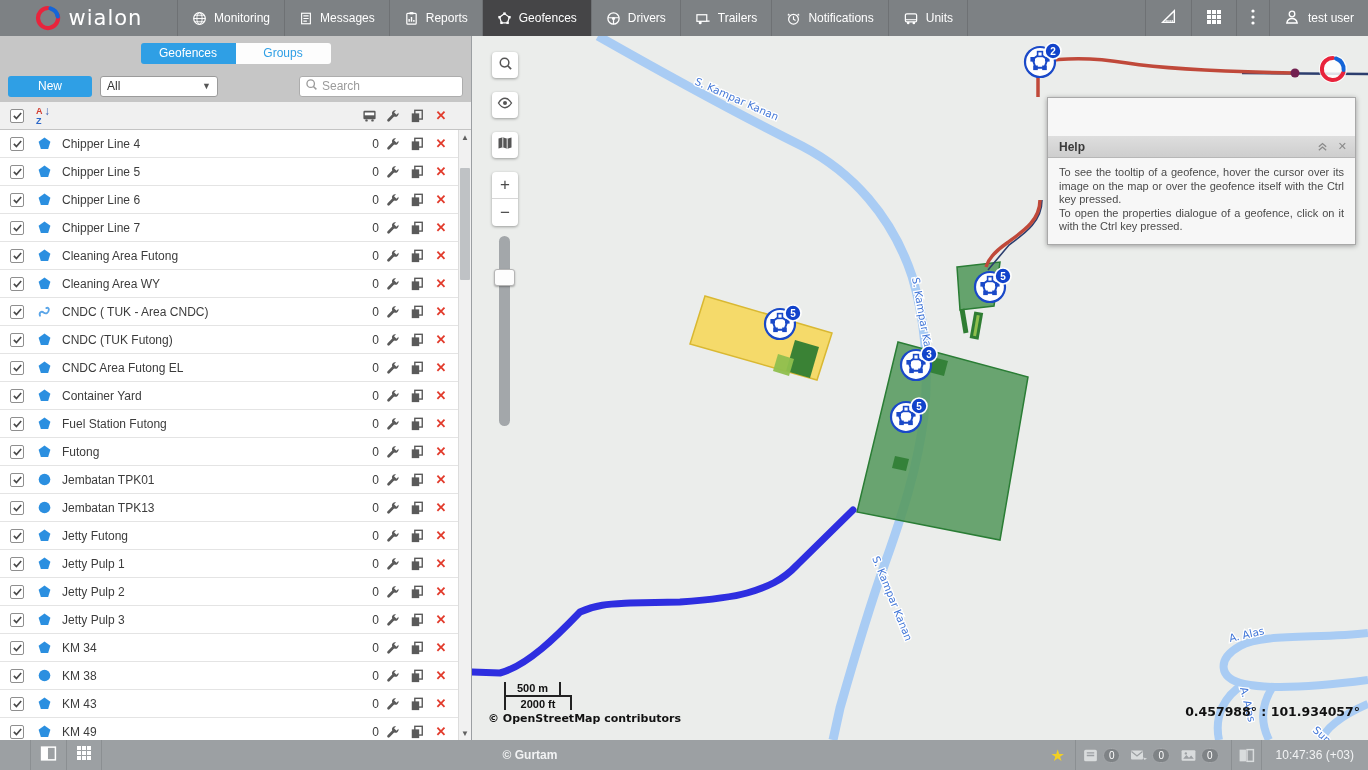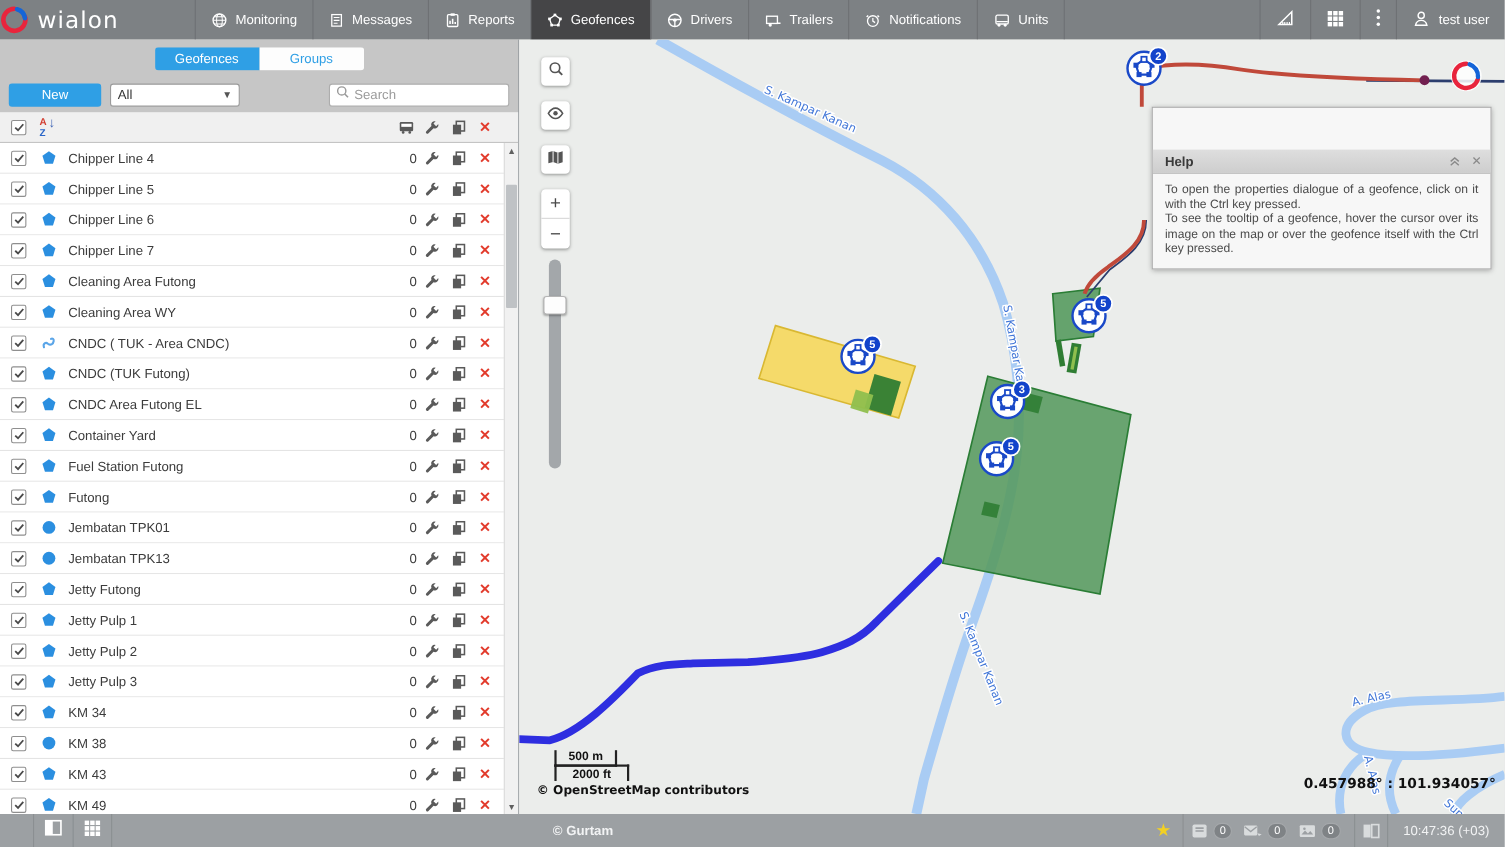--- a/index.html
+++ b/index.html
@@ -1,20 +1,20 @@
 <!DOCTYPE html>
 <html><head>
 <meta charset="utf-8">
 <style>
   * { margin:0; padding:0; box-sizing:border-box; }
   html,body { width:1368px; height:770px; overflow:hidden; font-family:"Liberation Sans",sans-serif; background:#e8e8e8; }
 
   
   .topbar { height:36px; background:#7d8184; display:flex; align-items:stretch; color:#fff; }
-  .logo { width:178px; display:flex; align-items:center; gap:8px; border-right:1px solid #6e7174; }
+  .logo { width:178px; display:flex; align-items:center; justify-content:center; gap:8px; border-right:1px solid #6e7174; }
   .logo-text { font-size:21px; letter-spacing:1px; color:#fff; font-family:"DejaVu Sans",sans-serif; }
   .nav { display:flex; align-items:stretch; }
   .nav-tab { display:flex; align-items:center; gap:7px; padding:0 14px; border-right:1px solid #6e7174; font-size:12px; cursor:pointer; white-space:nowrap; }
   .nav-tab.active { background:#454547; }
   .nav-ic { display:flex; align-items:center; }
   .top-right { margin-left:auto; display:flex; align-items:stretch; }
   .tool { display:flex; align-items:center; justify-content:center; padding:0 14px; border-left:1px solid #6e7174; font-size:12px; cursor:pointer; gap:8px; }
   .kebab { font-size:15px; font-weight:bold; letter-spacing:0; }
 
   
@@ -1002,22 +1002,22 @@
         <span class="help-btns">
           <span class="help-btn">
               <svg width="11" height="11" viewBox="0 0 12 12">
                 <path d="M2 6.2 6 2.8l4 3.4M2 10 6 6.6 10 10" fill="none" stroke="#8a8a8a" stroke-width="1.4"></path>
               </svg>
             </span>
           <span class="help-btn">✕</span>
         </span>
       </div>
       <div class="help-b">
+        <div>To see the tooltip of a geofence, hover the cursor over its image on the map or over the geofence itself with the Ctrl key pressed.</div>
         <div>To open the properties dialogue of a geofence, click on it with the Ctrl key pressed.</div>
-        <div>To see the tooltip of a geofence, hover the cursor over its image on the map or over the geofence itself with the Ctrl key pressed.</div>
       </div>
     </div>
 
     <div class="scale">
       <div class="scale-m">500 m</div>
       <div class="scale-i">2000 ft</div>
     </div>
     <div class="attrib">© OpenStreetMap contributors</div>
     <div class="coords">0.457988° : 101.934057°</div>
   </div>

